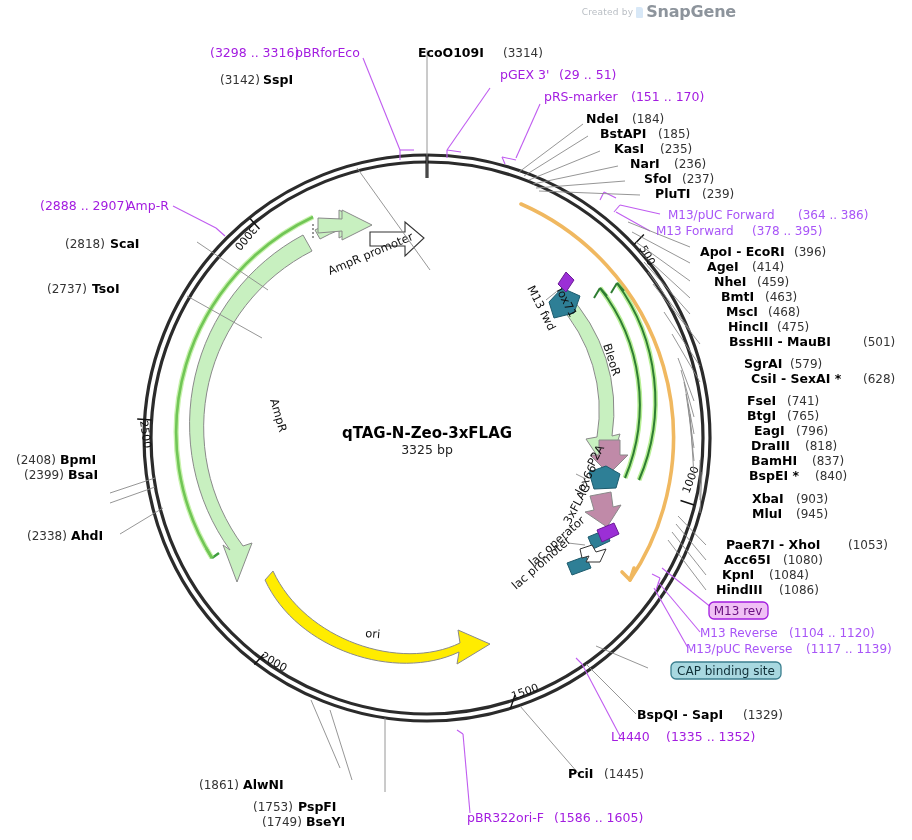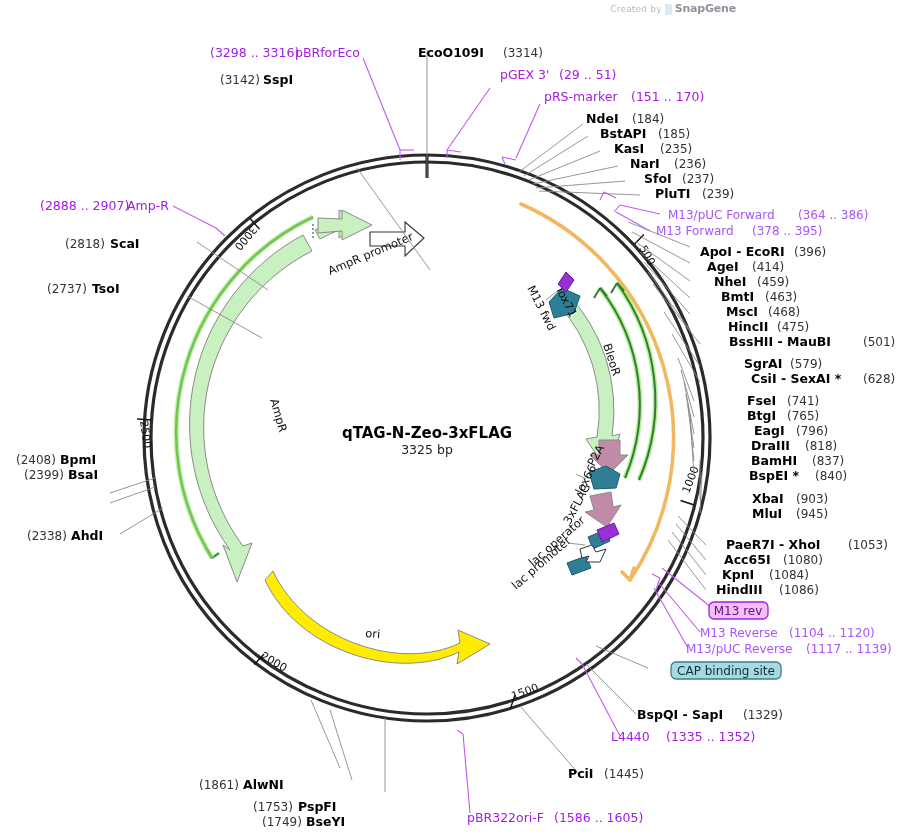--- a/index.html
+++ b/index.html
@@ -1,20 +1,20 @@
 <!DOCTYPE html>
 <html><head>
 <meta charset="utf-8">
 <style>
   html,body{margin:0;padding:0;background:#fff;}
   body{width:912px;height:840px;font-family:"DejaVu Sans","Liberation Sans",sans-serif;position:relative;overflow:hidden;}
   #stage{position:absolute;inset:0;width:744px;height:840px;}
   svg{display:block;position:absolute;left:0;top:0;}
   .wm{position:absolute;right:8px;top:2px;font-size:9px;color:#b9bec4;letter-spacing:.2px;display:flex;align-items:center;gap:3px;}
-  .wm b{color:#8d949c;font-weight:700;font-size:11px;letter-spacing:-.2px;}
+  .wm b{color:#8d949c;font-weight:700;font-size:16px;letter-spacing:-.2px;}
   .wm .flag{display:inline-block;width:7px;height:11px;background:#d8e8f7;border-radius:1px 3px 1px 1px;position:relative;top:1px;}
   text{font-family:"DejaVu Sans","Liberation Sans",sans-serif;}
   .en{font-weight:700;fill:#000;font-size:12.5px;}
   .pos{fill:#333;font-size:12px;}
   .pur{fill:#a31ce0;font-size:12.5px;}
   .purp{fill:#a855f7;font-size:12px;}
   .feat{fill:#111;font-size:11.5px;}
   .tick{fill:#111;font-size:11px;}
   .ttl{font-weight:700;fill:#000;font-size:15px;}
   .sub{fill:#222;font-size:12.5px;}

